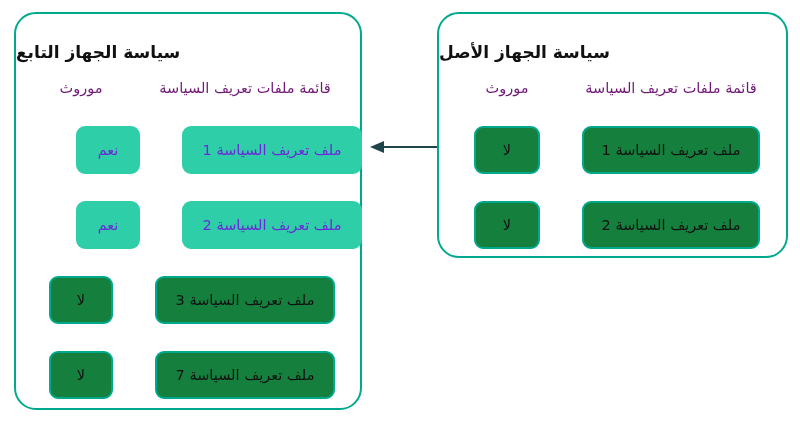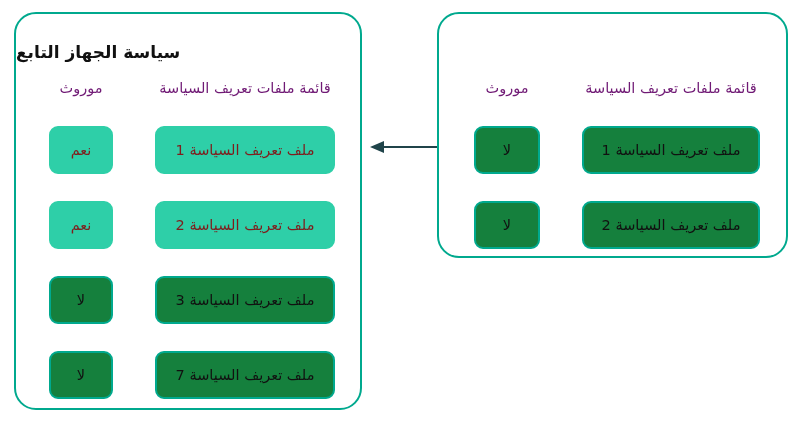--- a/index.html
+++ b/index.html
@@ -100,21 +100,22 @@
     align-items: center;
     justify-content: center;
     font-size: 14.5px;
     color: #111111;
     direction: rtl;
     white-space: nowrap;
   }
   .cell.filled {
     background: #2ecfa8;
     border-color: #2ecfa8;
-    color: #7f1d1d;
+    color: #6d28d9;
+    margin-left: 27px;
   }
 
   
   .panel-child .cell.profile   { left: 139px; width: 180px; }
   .panel-child .cell.inherited { left: 33px;  width: 64px;  }
 
   
   .panel-parent .cell.profile   { left: 143px; width: 178px; }
   .panel-parent .cell.inherited { left: 35px;  width: 66px;  }
 
@@ -162,20 +163,21 @@
   </div>
 
   <div class="arrow">
     <svg width="72" height="22" viewBox="0 0 72 22">
       <line x1="72" y1="11" x2="14" y2="11" stroke="#20444a" stroke-width="2.2"></line>
       <polygon points="2,11 16,5 16,17" fill="#20444a"></polygon>
     </svg>
   </div>
 
   <div class="panel panel-parent">
+    <div class="panel-title">سياسة الجهاز الأصل</div>
 
     <div class="col-headers">
       <div class="col-header col-profiles">قائمة ملفات تعريف السياسة</div>
       <div class="col-header col-inherited">موروث</div>
     </div>
 
     <div class="row" style="top:112px; left:0; right:0;">
       <div class="cell profile">ملف تعريف السياسة 1</div>
       <div class="cell inherited">لا</div>
     </div>

